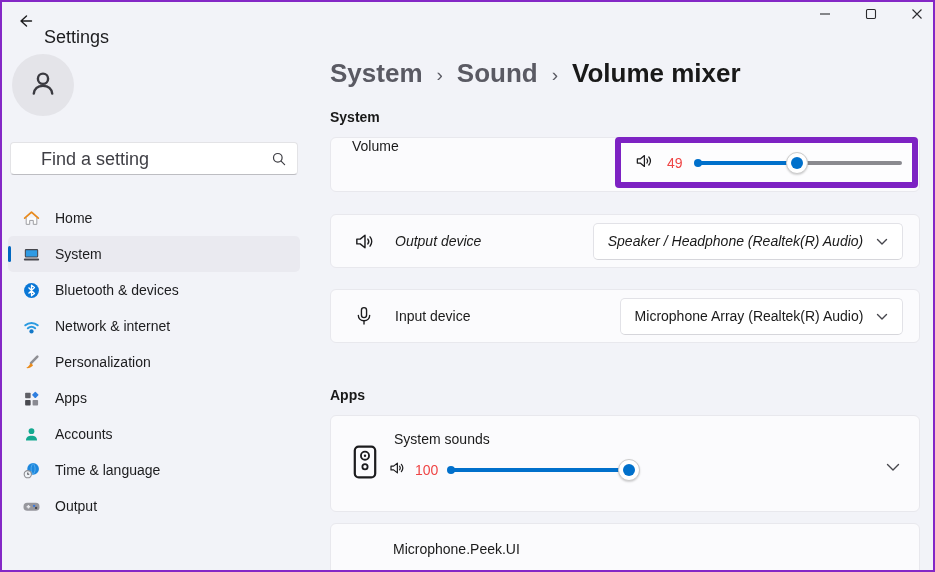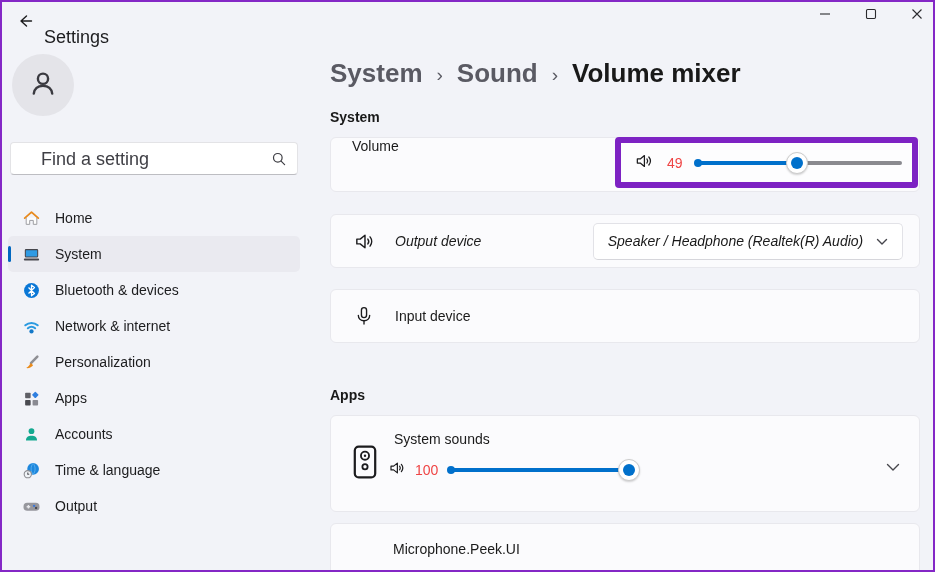--- a/index.html
+++ b/index.html
@@ -300,20 +300,28 @@
 
     <div class="card card-input">
       <span class="row-icon">
         <svg width="22" height="22" viewBox="0 0 24 24">
             <rect x="9.2" y="2.8" width="5.6" height="11" rx="2.8" stroke="#1c1c1e" stroke-width="1.5" fill="none"></rect>
             <path d="M5.8 11.3 C5.8 15 8.5 17.2 12 17.2 C15.5 17.2 18.2 15 18.2 11.3" stroke="#1c1c1e" stroke-width="1.5" fill="none" stroke-linecap="round"></path>
             <path d="M12 17.2 V20.8" stroke="#1c1c1e" stroke-width="1.5" stroke-linecap="round"></path>
           </svg>
       </span>
       <span class="row-label">Input device</span>
+      <div class="dropdown dd-input">
+        <span>Microphone Array (Realtek(R) Audio)</span>
+        <span>
+          <svg width="12" height="8" viewBox="0 0 12 8">
+              <path d="M1.5 1.5 L6 6 L10.5 1.5" stroke="#46464c" stroke-width="1.4" fill="none" stroke-linecap="round" stroke-linejoin="round"></path>
+            </svg>
+        </span>
+      </div>
     </div>
 
     <div class="section-title st-apps">Apps</div>
 
     <div class="card card-sounds">
       <span>
         <svg width="24" height="34" viewBox="0 0 18 26">
             <rect x="1.2" y="1.2" width="15.6" height="23.6" rx="3" stroke="#1c1c1e" stroke-width="1.7" fill="none"></rect>
             <circle cx="9" cy="8.2" r="3.1" stroke="#1c1c1e" stroke-width="1.4" fill="none"></circle>
             <circle cx="9" cy="8.2" r="0.9" fill="#1c1c1e"></circle>

